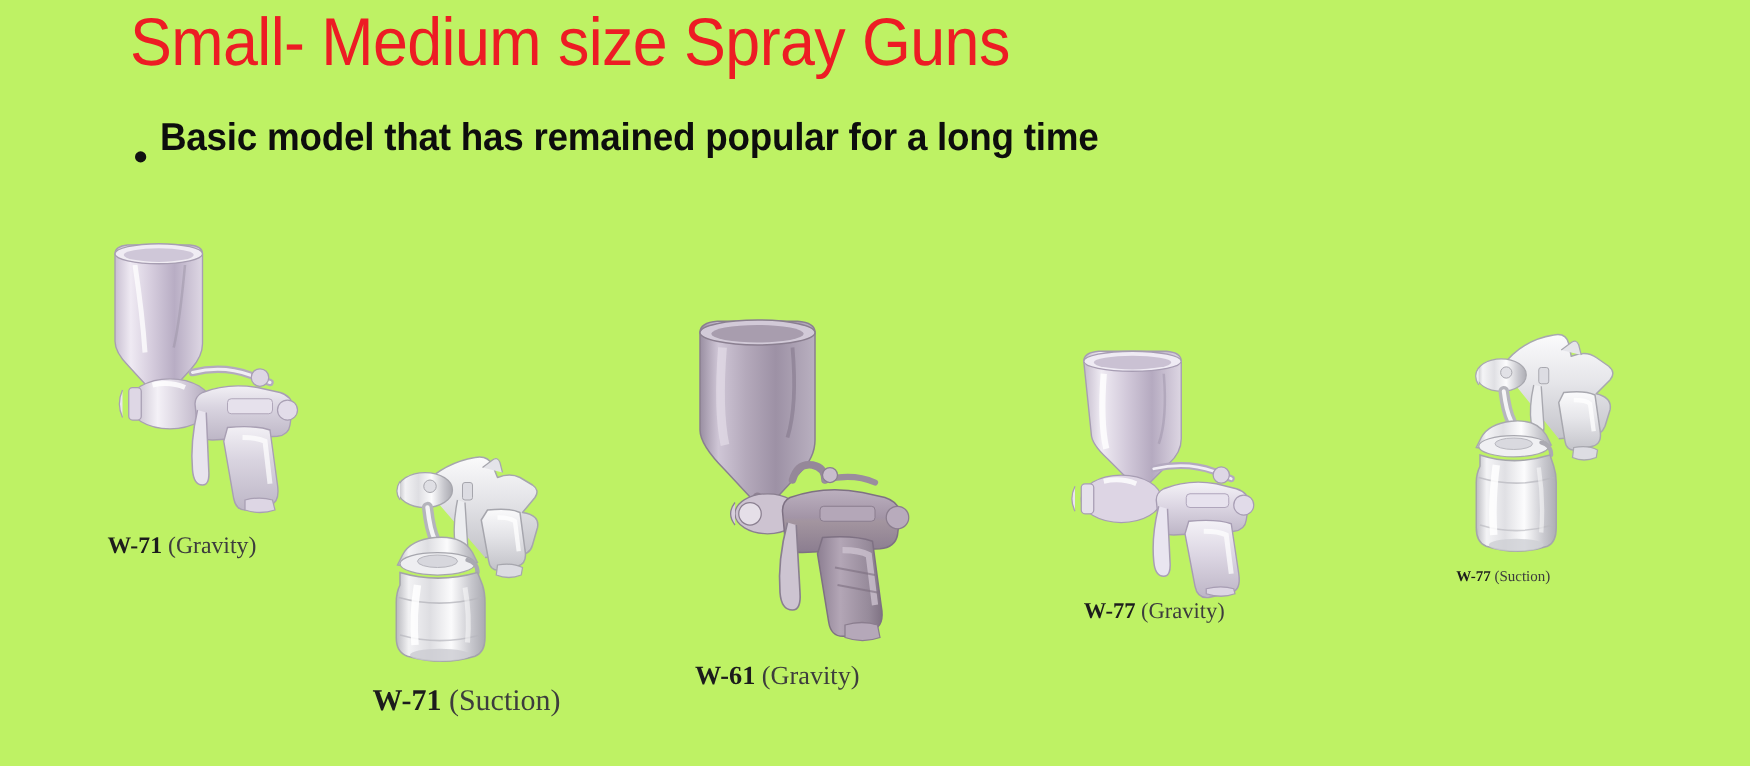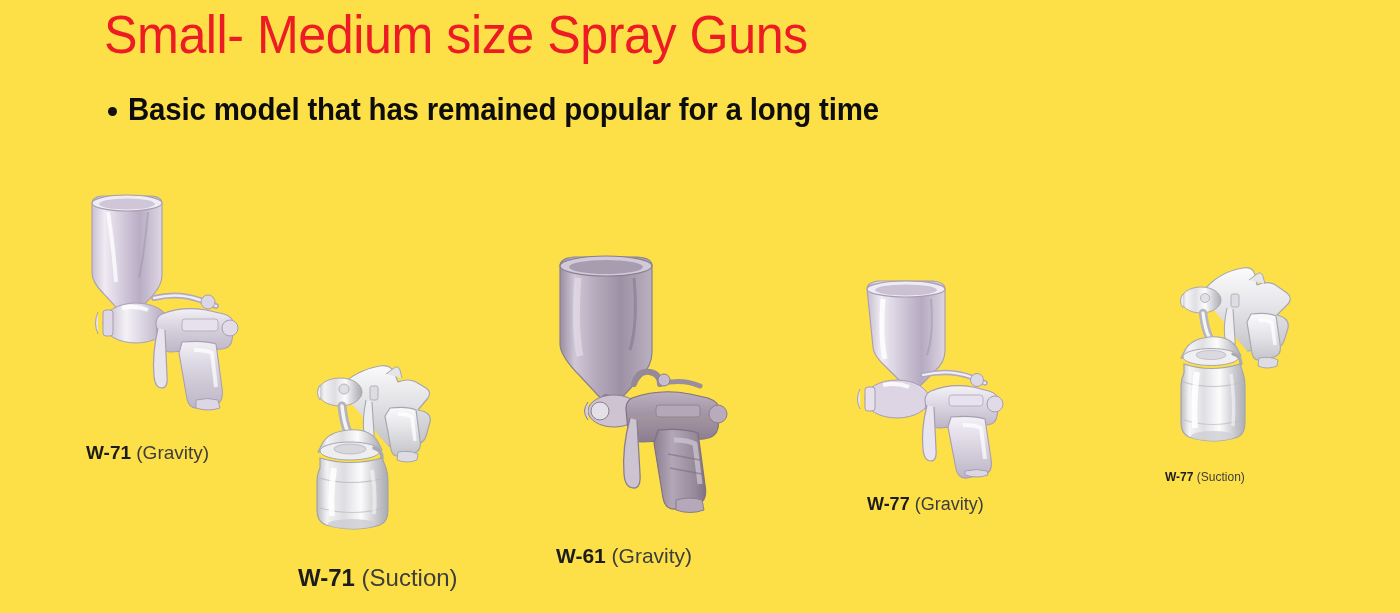--- a/index.html
+++ b/index.html
@@ -3,60 +3,59 @@
 <meta charset="utf-8">
 <style>
   html,body{margin:0;padding:0;}
   body{
     width:1400px;height:613px;
     background:#ffffff;
     font-family:"Liberation Sans",sans-serif;
     overflow:hidden;
     position:relative;
   }
-  .slide{position:absolute;inset:0;background:#fde047;}
+  .slide{position:absolute;inset:0;background:#bef264;}
 
   
   .title{
     position:absolute;left:104px;top:2px;
     font-family:"Liberation Sans",sans-serif;
     font-size:54px;line-height:64px;
     font-weight:400;
     color:#ED1C24;
     letter-spacing:-0.5px;
     white-space:nowrap;
     transform:scaleX(0.93);transform-origin:left center;
   }
 
   
   .bullet-row{
     position:absolute;left:108px;top:90px;
-    display:flex;align-items:center;gap:11px;
+    display:flex;align-items:flex-end;gap:11px;
     white-space:nowrap;
   }
   .bullet-dot{
     width:9px;height:9px;border-radius:50%;
     background:#111;flex:0 0 auto;margin-top:3px;
   }
   .bullet-text{
     font-family:"Liberation Sans",sans-serif;
     font-size:31px;line-height:40px;
     font-weight:700;color:#0d0d0d;
     letter-spacing:-0.2px;
     transform:scaleX(0.95);transform-origin:left center;
   }
 
   
   .item{position:absolute;}
   .gun-wrap{position:absolute;left:0;top:0;}
   .caption{
     position:absolute;white-space:nowrap;
-    font-family:Liberation Sans, sans-serif;
+    font-family:Liberation Serif, serif;
     color:#2b2b2b;
-    margin-top:16px;
   }
   .caption .model{font-weight:700;color:#1c1c1c;}
   .caption .type{font-weight:400;color:#3d3d3d;}
 
   
   #item-w71-gravity{left:78px;top:188px;}
   #item-w71-gravity .caption{left:8px;top:238px;font-size:19px;}
 
   #item-w71-suction{left:298px;top:348px;}
   #item-w71-suction .caption{left:0;top:200px;font-size:24px;}

